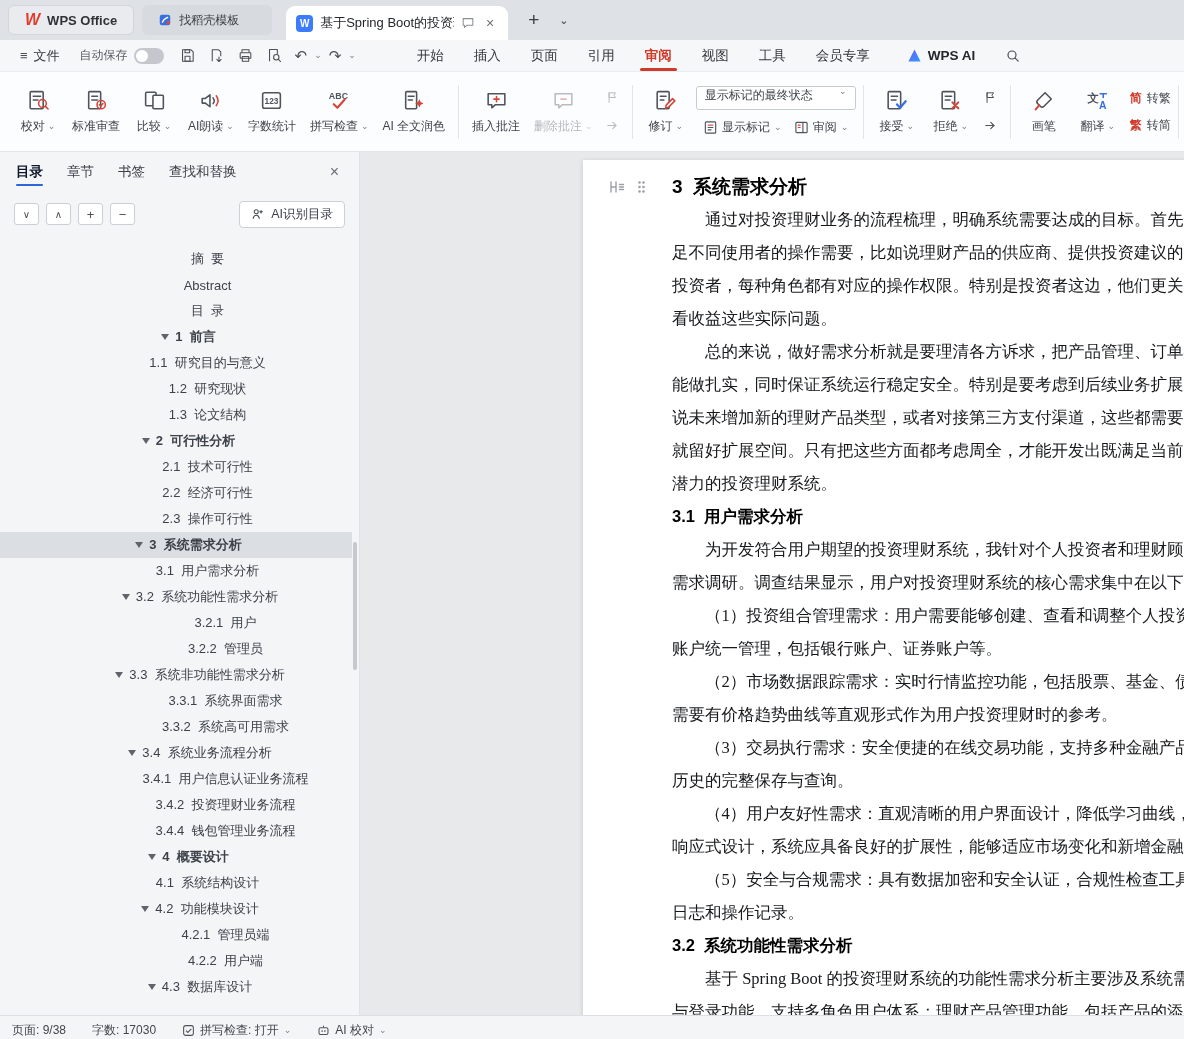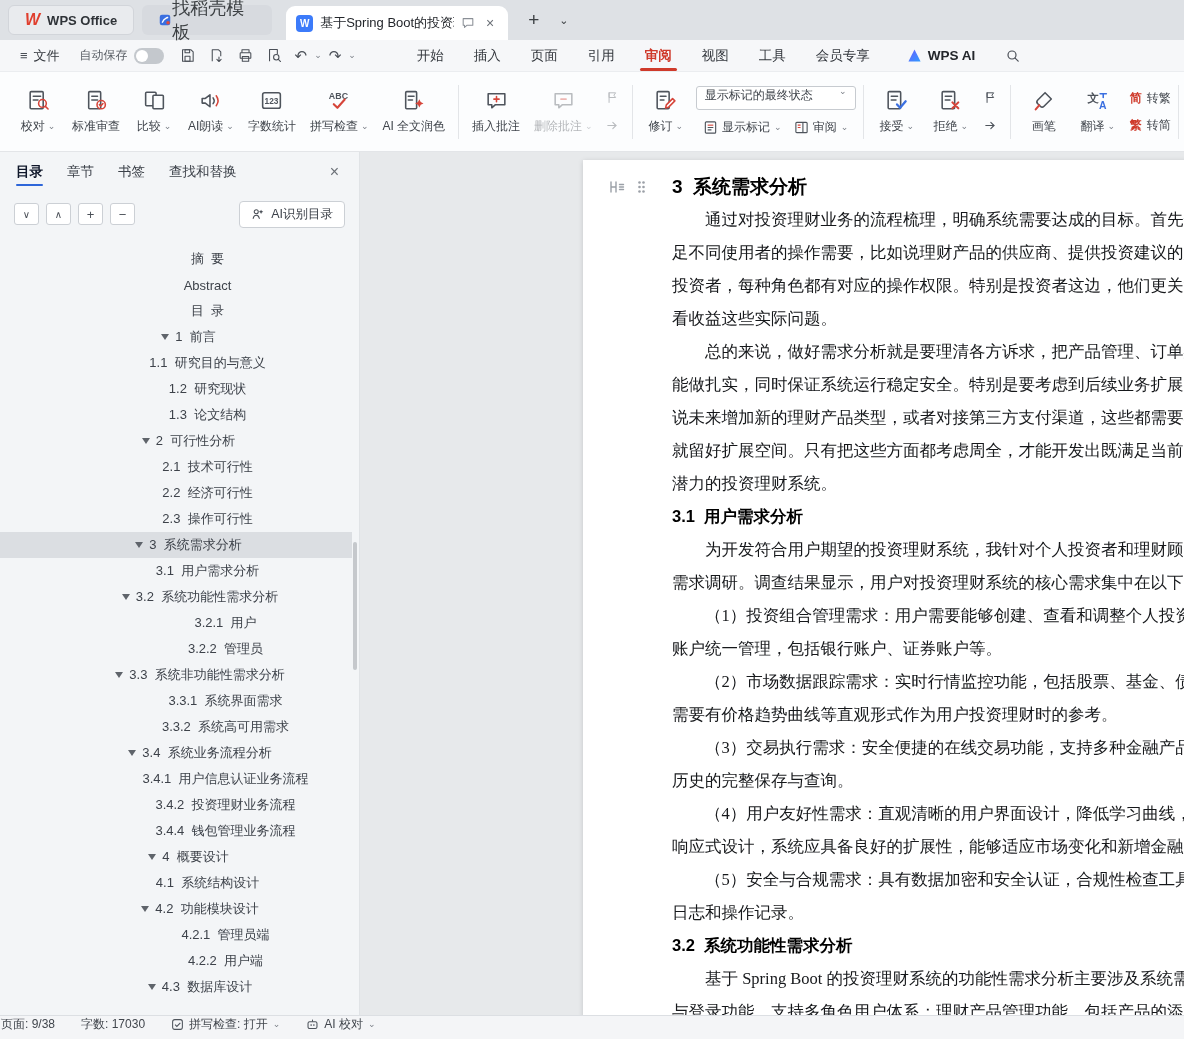--- a/index.html
+++ b/index.html
@@ -4,21 +4,21 @@
 <style>
   * { margin:0; padding:0; box-sizing:border-box; }
   html,body { width:1184px; height:1039px; overflow:hidden; }
   body { position:relative; font-family:"Liberation Sans","DejaVu Sans",sans-serif; background:#e7e9eb; color:#3c4043; }
   .icon svg { display:block; }
 
   
   .titlebar { height:40px; background:#dee1e5; display:flex; align-items:center; padding-left:8px; }
   .home-tab { display:flex; align-items:center; gap:7px; height:30px; padding:0 16px; background:#e9ebee; border:1px solid #d2d5da; border-radius:6px; font-size:13px; font-weight:bold; color:#2f3338; }
   .wps-logo { color:#e03e2d; font-weight:bold; font-size:16px; font-style:italic; }
-  .docer-tab { margin-left:8px; display:flex; align-items:center; height:30px; padding:0 16px; background:#d7dadf; border-radius:6px; font-size:18px; color:#3c4043; width:130px;justify-content:flex-end; }
+  .docer-tab { margin-left:8px; display:flex; align-items:center; gap:7px; height:30px; padding:0 16px; background:#d7dadf; border-radius:6px; font-size:12px; color:#3c4043; width:130px; }
   .doc-tab { margin-left:14px; align-self:flex-end; height:34px; width:222px; background:#ffffff; border-radius:9px 9px 0 0; display:flex; align-items:center; gap:7px; padding:0 10px; font-size:13px; color:#23262b; }
   .doc-w-icon { width:17px; height:17px; border-radius:4px; background:#3c7bfa; color:#fff; font-size:10px; font-weight:bold; display:flex; align-items:center; justify-content:center; flex:none; }
   .doc-title { width:138px; overflow:hidden; white-space:nowrap; }
   .tab-x { color:#6b7077; font-size:14px; padding:2px 4px; }
   .tab-add { margin-left:14px; font-size:19px; color:#3c4043; padding:0 6px; }
   .tab-chev { margin-left:10px; font-size:11px; color:#3c4043; padding:0 4px; }
 
   
   .menubar { height:32px; background:#f6f7f9; display:flex; align-items:center; padding:0 12px; border-bottom:1px solid #ebedf0; }
   .file-btn { display:flex; align-items:center; gap:6px; font-size:13px; color:#33373d; padding:0 8px; }
@@ -73,38 +73,38 @@
   .sb-tools { height:44px; display:flex; align-items:center; padding:0 14px; gap:7px; }
   .tool-btn { width:25px; height:22px; border:1px solid #ccd0d5; background:#fff; border-radius:3px; font-size:10px; color:#4a4f57; display:flex; align-items:center; justify-content:center; }
   .tool-btn.pm { font-size:13px; }
   .ai-toc-btn { margin-left:auto; height:27px; border:1px solid #ccd0d5; background:#fff; border-radius:4px; display:flex; align-items:center; gap:6px; padding:0 11px; font-size:12.5px; color:#3c4149; }
   .ai-toc-btn svg { width:14px; height:14px; }
   .outline { position:absolute; top:90px; bottom:0; left:0; right:7px; overflow:hidden; padding-top:4px; }
   .oitem { height:26px; display:flex; align-items:center; font-size:13px; color:#3d424a; white-space:pre;justify-content:center; }
   .oitem.selected { background:#dbdee2; }
   .oitem .tri { width:0; height:0; border-left:4.5px solid transparent; border-right:4.5px solid transparent; border-top:6px solid #5f646b; margin-right:6px; flex:none; }
   .oitem .trisp { width:15px; flex:none; }
-  .oitem.lvl1 { padding-left:25px; }
+  .oitem.lvl1 { padding-left:25px;font-weight:bold; }
   .oitem.lvl2 { padding-left:48px; }
   .oitem.lvl3 { padding-left:84px; }
   .sb-scroll { position:absolute; right:2px; top:390px; width:4px; height:128px; background:#c5c8cc; border-radius:2px; }
 
   
   .canvas { position:absolute; left:360px; top:0; right:0; bottom:0; background:#e7e9eb; overflow:hidden; }
   .page { position:absolute; left:223px; top:8px; width:910px; height:1010px; background:#fff; box-shadow:0 1px 5px rgba(0,0,0,.15); }
   .handles { position:absolute; left:26px; top:20px; display:flex; gap:12px; align-items:center; color:#9ba0a7; }
   .handles svg { display:block; }
   .doc { position:absolute; left:89px; top:10px; right:0; }
   .docline { height:33px; line-height:33px; font-family:"Liberation Serif","DejaVu Serif",serif; font-size:16.5px; color:#16181b; white-space:pre; }
   .docline.indent { padding-left:33px; }
   .docline.h2 { font-family:"Liberation Sans","DejaVu Sans",sans-serif; font-weight:bold; font-size:19px; color:#000; }
   .docline.h3 { font-family:"Liberation Sans","DejaVu Sans",sans-serif; font-weight:bold; font-size:16.5px; color:#000; }
 
   
-  .statusbar { position:absolute; left:0; bottom:0; width:100%; height:24px; background:#f4f5f7; border-top:1px solid #dcdfe3; display:flex; align-items:flex-start; padding:0 1px; gap:26px; font-size:12px; color:#41464d; }
+  .statusbar { position:absolute; left:0; bottom:0; width:100%; height:24px; background:#f4f5f7; border-top:1px solid #dcdfe3; display:flex; align-items:flex-end; padding:0 12px; gap:26px; font-size:12px; color:#41464d; }
   .sb-item { display:flex; align-items:center; gap:5px; }
 </style>
 </head>
 <body>
 
 <div class="titlebar">
   <div class="home-tab">
     <span class="wps-logo icon">W</span>
     <span>WPS Office</span>
   </div>

